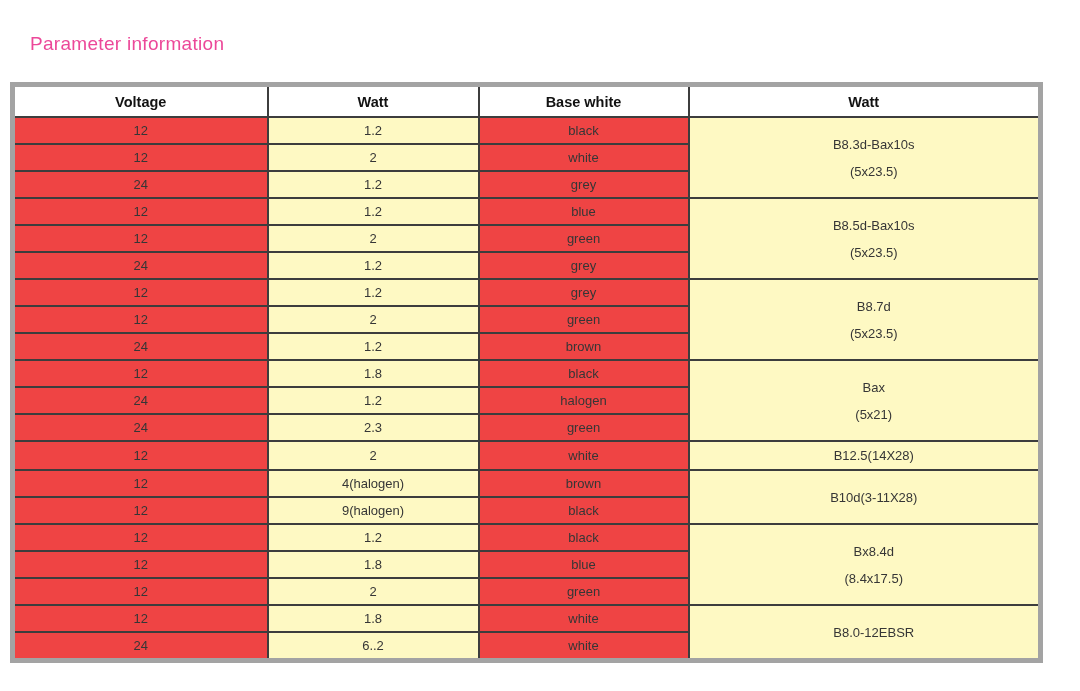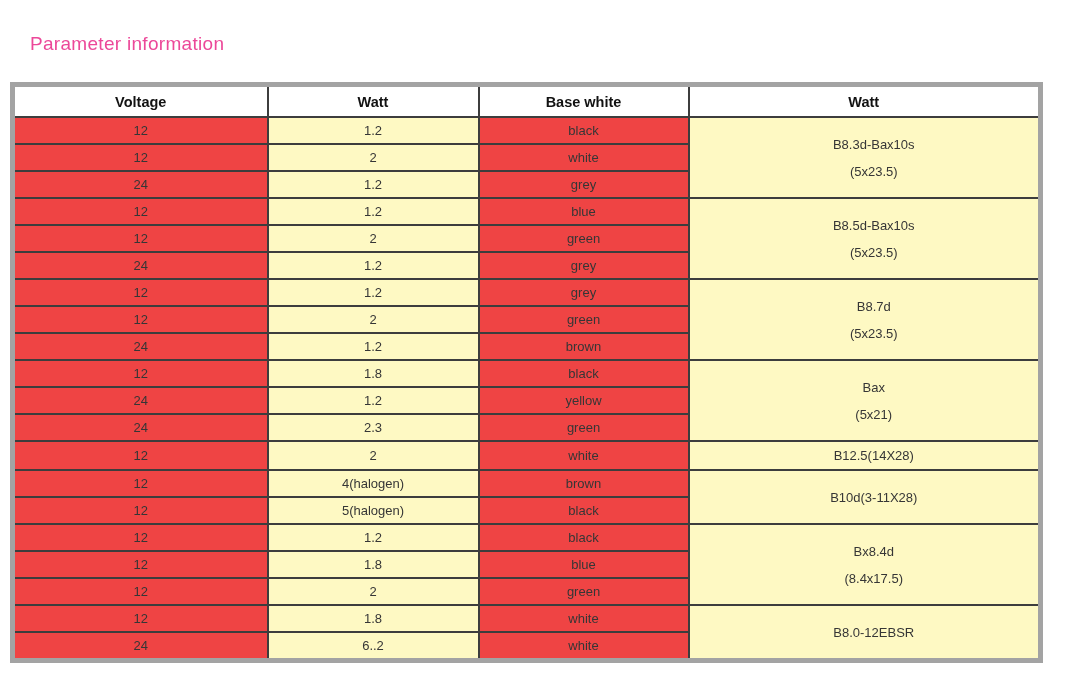--- a/index.html
+++ b/index.html
@@ -144,21 +144,21 @@
         <td class="c-watt">1.8</td>
         <td class="c-color">black</td>
         <td class="c-base" rowspan="3">
           <span class="base-line">Bax</span>
           <span class="base-line">(5x21)</span>
         </td>
       </tr>
       <tr>
         <td class="c-volt">24</td>
         <td class="c-watt">1.2</td>
-        <td class="c-color">yellow</td>
+        <td class="c-color">halogen</td>
       </tr>
       <tr>
         <td class="c-volt">24</td>
         <td class="c-watt">2.3</td>
         <td class="c-color">green</td>
       </tr>
 
       <tr>
         <td class="c-volt">12</td>
         <td class="c-watt">2</td>
@@ -171,21 +171,21 @@
       <tr>
         <td class="c-volt">12</td>
         <td class="c-watt">4(halogen)</td>
         <td class="c-color">brown</td>
         <td class="c-base" rowspan="2">
           <span class="base-line">B10d(3-11X28)</span>
         </td>
       </tr>
       <tr>
         <td class="c-volt">12</td>
-        <td class="c-watt">5(halogen)</td>
+        <td class="c-watt">9(halogen)</td>
         <td class="c-color">black</td>
       </tr>
 
       <tr>
         <td class="c-volt">12</td>
         <td class="c-watt">1.2</td>
         <td class="c-color">black</td>
         <td class="c-base" rowspan="3">
           <span class="base-line">Bx8.4d</span>
           <span class="base-line">(8.4x17.5)</span>

